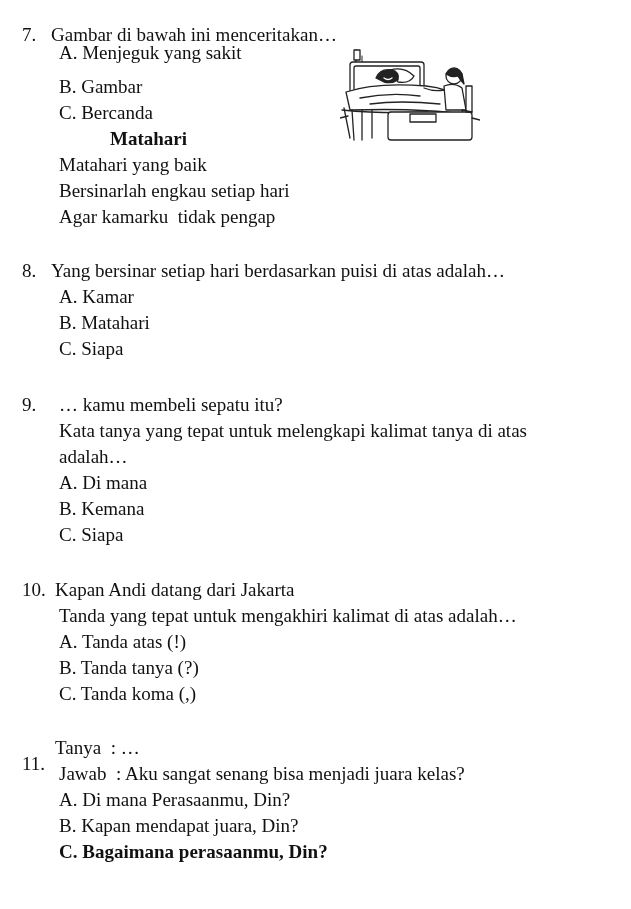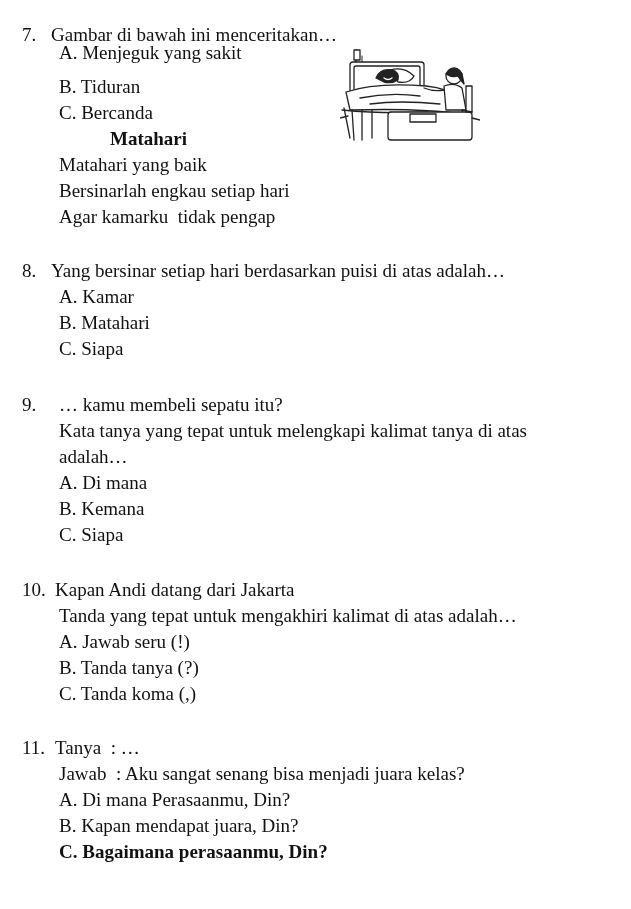--- a/index.html
+++ b/index.html
@@ -47,21 +47,21 @@
   </style>
 </head>
 <body>
 
 <div class="page">
 
   <div>
     <span class="num" style="left:22px; top:22px;">7.</span>
     <span class="line" style="left:51px; top:22px;">Gambar di bawah ini menceritakan…</span>
     <span class="line" style="left:59px; top:40px;">A. Menjeguk yang sakit</span>
-    <span class="line" style="left:59px; top:74px;">B. Tiduran</span>
+    <span class="line" style="left:59px; top:74px;">B. Gambar</span>
     <span class="line" style="left:59px; top:100px;">C. Bercanda</span>
 
     <div class="illustration">
       <svg width="140" height="96" viewBox="0 0 140 96" xmlns="http://www.w3.org/2000/svg" fill="none" stroke="#222" stroke-width="1.3" stroke-linecap="round" stroke-linejoin="round">
 
         <line x1="16" y1="2" x2="16" y2="44"></line>
         <rect x="14" y="2" width="6" height="10" fill="#fff"></rect>
         <line x1="22" y1="8" x2="22" y2="46" stroke-width="1"></line>
 
         <rect x="10" y="14" width="74" height="32" rx="3" fill="#fff"></rect>
@@ -113,27 +113,27 @@
     <span class="line" style="left:59px; top:444px;">adalah…</span>
     <span class="line" style="left:59px; top:470px;">A. Di mana</span>
     <span class="line" style="left:59px; top:496px;">B. Kemana</span>
     <span class="line" style="left:59px; top:522px;">C. Siapa</span>
   </div>
 
   <div>
     <span class="num" style="left:22px; top:577px;">10.</span>
     <span class="line" style="left:55px; top:577px;">Kapan Andi datang dari Jakarta</span>
     <span class="line" style="left:59px; top:603px;">Tanda yang tepat untuk mengakhiri kalimat di atas adalah…</span>
-    <span class="line" style="left:59px; top:629px;">A. Jawab seru (!)</span>
+    <span class="line" style="left:59px; top:629px;">A. Tanda atas (!)</span>
     <span class="line" style="left:59px; top:655px;">B. Tanda tanya (?)</span>
     <span class="line" style="left:59px; top:681px;">C. Tanda koma (,)</span>
   </div>
 
   <div>
-    <span class="num" style="left:22px; top:735px;">11.</span>
+    <span class="num" style="left:22px; top:751px;">11.</span>
     <span class="line" style="left:55px; top:735px;">Tanya  : …</span>
     <span class="line" style="left:59px; top:761px;">Jawab  : Aku sangat senang bisa menjadi juara kelas?</span>
     <span class="line" style="left:59px; top:787px;">A. Di mana Perasaanmu, Din?</span>
     <span class="line" style="left:59px; top:813px;text-align:right;">B. Kapan mendapat juara, Din?</span>
     <span class="line" style="left:59px; top:839px;font-weight:bold;">C. Bagaimana perasaanmu, Din?</span>
   </div>
 
 </div>
 
 </body></html>

